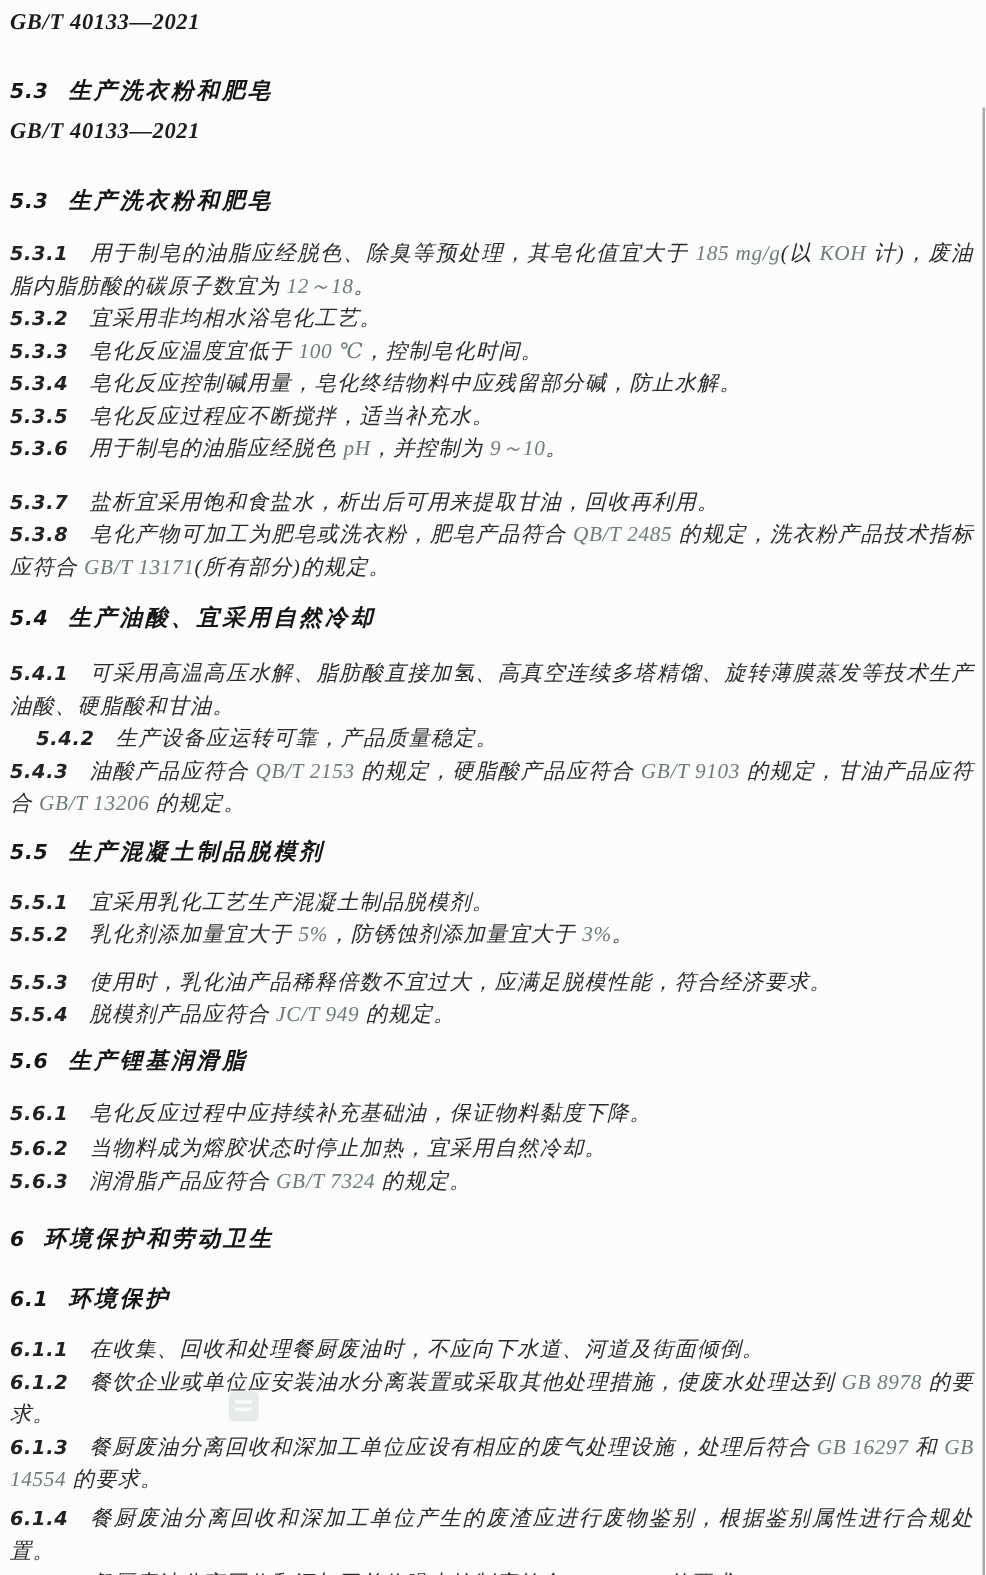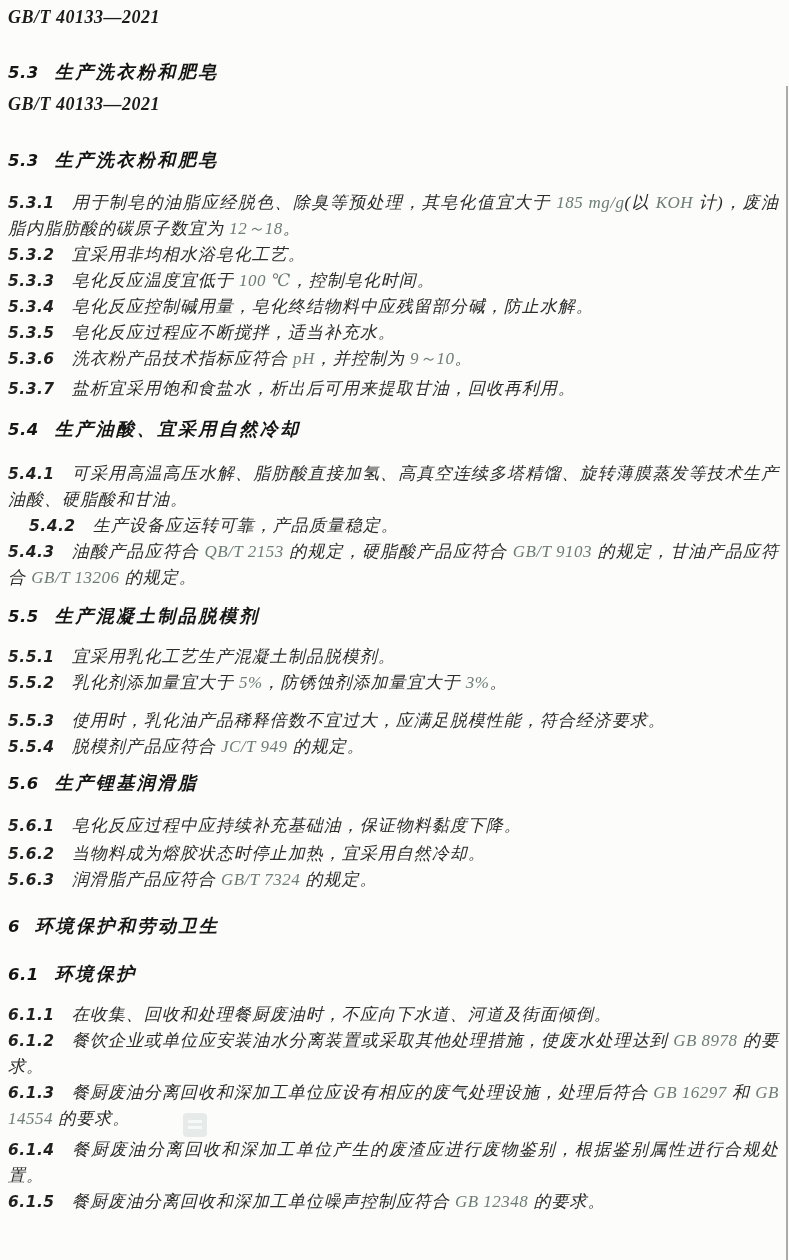--- a/index.html
+++ b/index.html
@@ -85,22 +85,23 @@
   <div class="doc" id="doc">
       <p class="doc-header" style="margin-top: 0px;">GB/T 40133—2021</p>
       <p class="heading" style="margin-top: 33px;"><span class="hnum">5.3</span><span class="htitle">生产洗衣粉和肥皂</span></p>
       <p class="doc-header" style="margin-top: 9px;">GB/T 40133—2021</p>
       <p class="heading" style="margin-top: 34px;"><span class="hnum">5.3</span><span class="htitle">生产洗衣粉和肥皂</span></p>
       <p class="clause" style="margin-top: 18px;"><span class="cnum">5.3.1</span><span class="ctext"><span class="cn">用于制皂的油脂应经脱色、除臭等预处理，其皂化值宜大于 </span><span class="latin" style="color: rgb(109, 124, 117);">185 mg/g</span><span class="cn">(以 </span><span class="latin" style="color: rgb(109, 124, 117);">KOH</span><span class="cn"> 计)，废油脂内脂肪酸的碳原子数宜为 </span><span class="latin" style="color: rgb(109, 124, 117);">12～18</span><span class="cn">。</span></span></p>
       <p class="clause" style="margin-top: 0px;"><span class="cnum">5.3.2</span><span class="ctext"><span class="cn">宜采用非均相水浴皂化工艺。</span></span></p>
       <p class="clause" style="margin-top: 0px;"><span class="cnum">5.3.3</span><span class="ctext"><span class="cn">皂化反应温度宜低于 </span><span class="latin" style="color: rgb(109, 124, 117);">100</span><span class="cn"> </span><span class="latin" style="color: rgb(109, 124, 117);">℃</span><span class="cn">，控制皂化时间。</span></span></p>
       <p class="clause" style="margin-top: 0px;"><span class="cnum">5.3.4</span><span class="ctext"><span class="cn">皂化反应控制碱用量，皂化终结物料中应残留部分碱，防止水解。</span></span></p>
       <p class="clause" style="margin-top: 0px;"><span class="cnum">5.3.5</span><span class="ctext"><span class="cn">皂化反应过程应不断搅拌，适当补充水。</span></span></p>
-      <p class="clause" style="margin-top: 0px;"><span class="cnum">5.3.6</span><span class="ctext"><span class="cn">洗衣粉产品技术指标应符合 </span><span class="latin" style="color: rgb(109, 124, 117);">pH</span><span class="cn">，并控制为 </span><span class="latin" style="color: rgb(109, 124, 117);">9～10</span><span class="cn">。</span></span></p>
-      <p class="clause" style="margin-top: 4px;"><span class="cnum">5.3.7</span><span class="ctext"><span class="cn">盐析宜采用饱和食盐水，析出后可用来提取甘油，回收再利用。</span></span></p>
+      <p class="clause" style="margin-top: 0px;"><span class="cnum">5.3.6</span><span class="ctext"><span class="cn">用于制皂的油脂应经脱色 </span><span class="latin" style="color: rgb(109, 124, 117);">pH</span><span class="cn">，并控制为 </span><span class="latin" style="color: rgb(109, 124, 117);">9～10</span><span class="cn">。</span></span></p>
+      <p class="clause" style="margin-top: 17px;"><span class="cnum">5.3.7</span><span class="ctext"><span class="cn">盐析宜采用饱和食盐水，析出后可用来提取甘油，回收再利用。</span></span></p>
+      <p class="clause" style="margin-top: 0px;"><span class="cnum">5.3.8</span><span class="ctext"><span class="cn">皂化产物可加工为肥皂或洗衣粉，肥皂产品符合 </span><span class="latin" style="color: rgb(109, 124, 117);">QB/T 2485</span><span class="cn"> 的规定，洗衣粉产品技术指标应符合 </span><span class="latin" style="color: rgb(109, 124, 117);">GB/T 13171</span><span class="cn">(所有部分)的规定。</span></span></p>
       <p class="heading" style="margin-top: 16px;"><span class="hnum">5.4</span><span class="htitle">生产油酸、宜采用自然冷却</span></p>
       <p class="clause" style="margin-top: 20px;"><span class="cnum">5.4.1</span><span class="ctext"><span class="cn">可采用高温高压水解、脂肪酸直接加氢、高真空连续多塔精馏、旋转薄膜蒸发等技术生产油酸、硬脂酸和甘油。</span></span></p>
       <p class="clause" style="margin-top: 0px; margin-left: 21px;"><span class="cnum">5.4.2</span><span class="ctext"><span class="cn">生产设备应运转可靠，产品质量稳定。</span></span></p>
       <p class="clause" style="margin-top: 0px;"><span class="cnum">5.4.3</span><span class="ctext"><span class="cn">油酸产品应符合 </span><span class="latin" style="color: rgb(109, 124, 117);">QB/T 2153</span><span class="cn"> 的规定，硬脂酸产品应符合 </span><span class="latin" style="color: rgb(109, 124, 117);">GB/T 9103</span><span class="cn"> 的规定，甘油产品应符合 </span><span class="latin" style="color: rgb(109, 124, 117);">GB/T 13206</span><span class="cn"> 的规定。</span></span></p>
       <p class="heading" style="margin-top: 14px;"><span class="hnum">5.5</span><span class="htitle">生产混凝土制品脱模剂</span></p>
       <p class="clause" style="margin-top: 16px;"><span class="cnum">5.5.1</span><span class="ctext"><span class="cn">宜采用乳化工艺生产混凝土制品脱模剂。</span></span></p>
       <p class="clause" style="margin-top: 0px;"><span class="cnum">5.5.2</span><span class="ctext"><span class="cn">乳化剂添加量宜大于 </span><span class="latin" style="color: rgb(109, 124, 117);">5%</span><span class="cn">，防锈蚀剂添加量宜大于 </span><span class="latin" style="color: rgb(109, 124, 117);">3%</span><span class="cn">。</span></span></p>
       <p class="clause" style="margin-top: 12px;"><span class="cnum">5.5.3</span><span class="ctext"><span class="cn">使用时，乳化油产品稀释倍数不宜过大，应满足脱模性能，符合经济要求。</span></span></p>
       <p class="clause" style="margin-top: 0px;"><span class="cnum">5.5.4</span><span class="ctext"><span class="cn">脱模剂产品应符合 </span><span class="latin" style="color: rgb(109, 124, 117);">JC/T 949</span><span class="cn"> 的规定。</span></span></p>
       <p class="heading" style="margin-top: 12px;"><span class="hnum">5.6</span><span class="htitle">生产锂基润滑脂</span></p>

